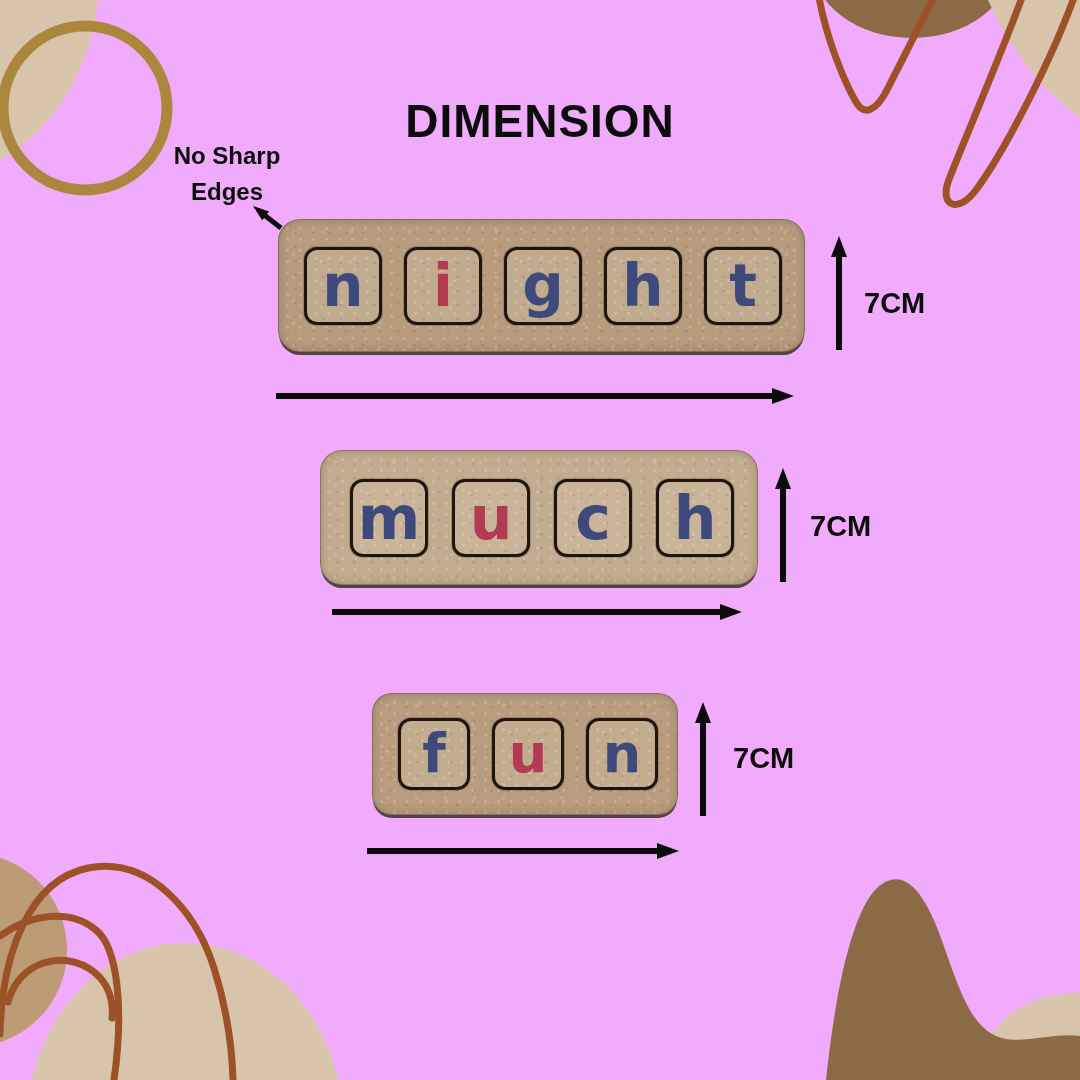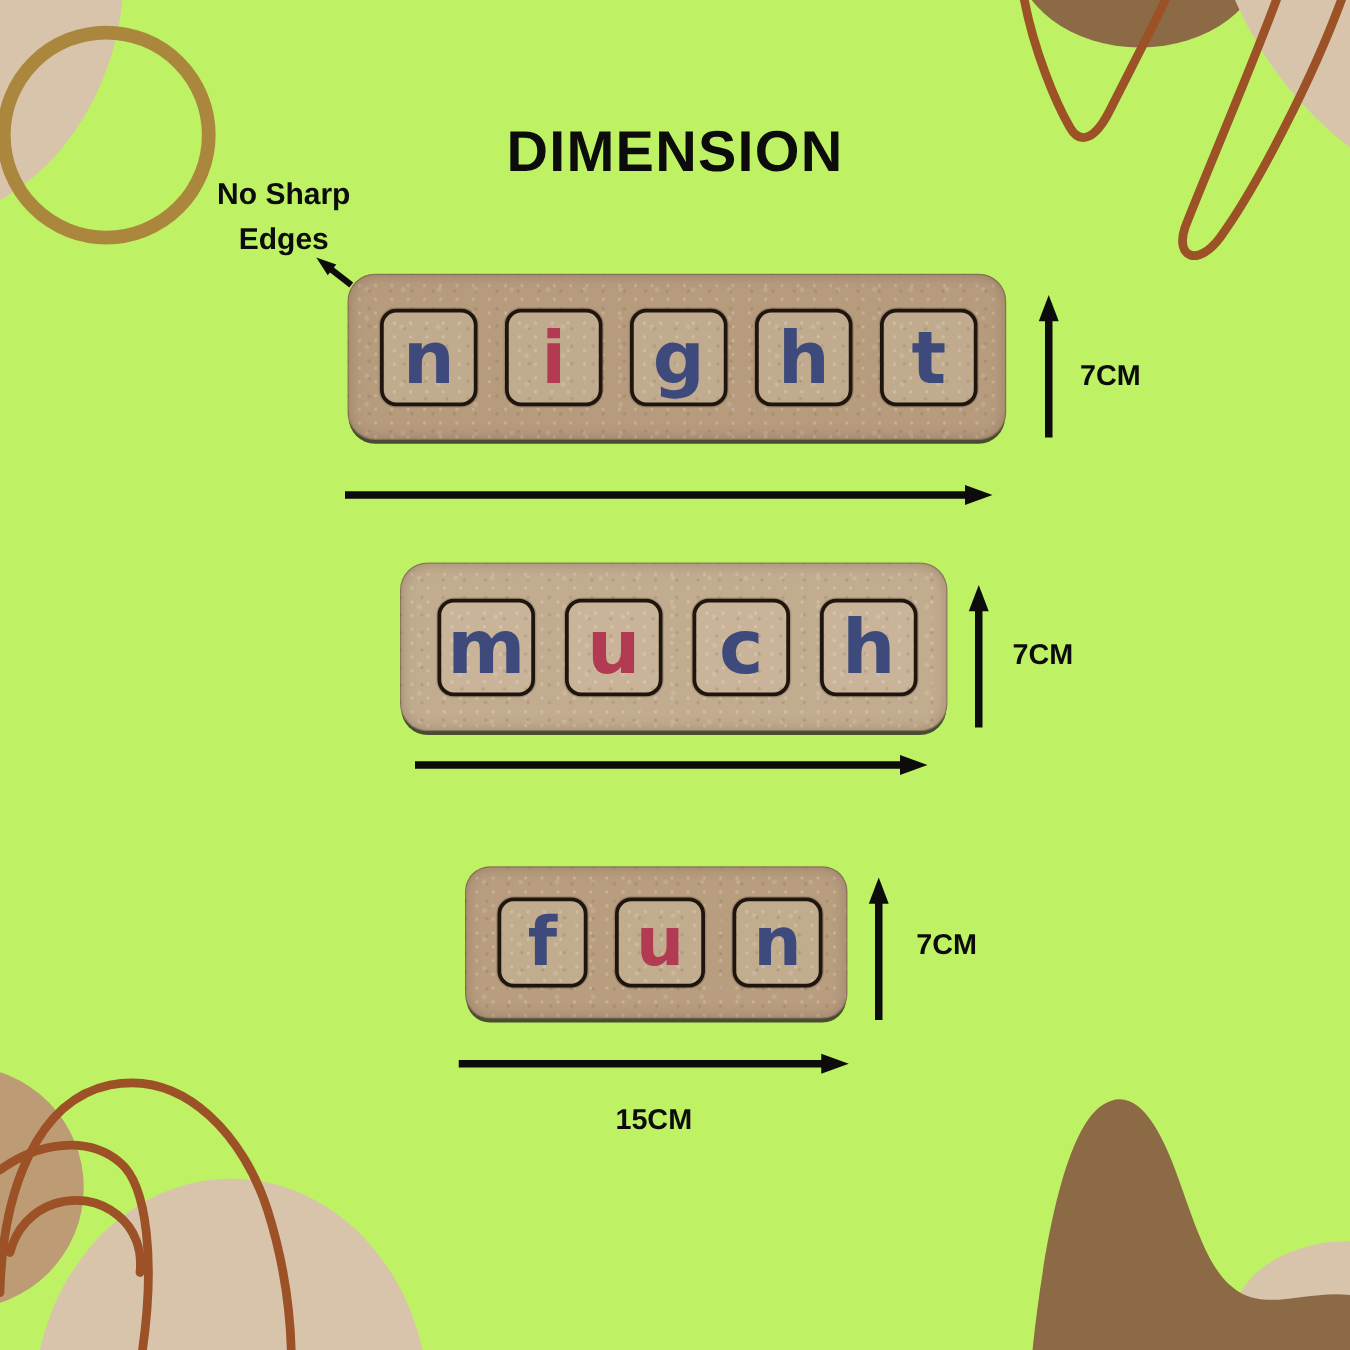--- a/index.html
+++ b/index.html
@@ -10,21 +10,21 @@
     --board2:#c2ac8f; --tile2:#cab499;
     --board3:#b89d7f; --tile3:#c2ac8e;
     --outline:#1e150e;
     --beige:#d7c4ab;
     --tan-circle:#bd9c75;
     --gold:#ab873e;
     --brown:#8d6a46;
     --rust:#9c5126;
   }
   html,body{margin:0;padding:0;background:#ffffff;}
-  .canvas{position:relative;width:1080px;height:1080px;margin:0 auto;background:#bef264;
+  .canvas{position:relative;width:1080px;height:1080px;margin:0 auto;background:#f0abfc;
           overflow:hidden;font-family:"Liberation Sans",sans-serif;color:var(--ink);}
   .decor{position:absolute;inset:0;width:1080px;height:1080px;pointer-events:none;}
 
   .title{position:absolute;top:94px;left:0;width:100%;margin:0;text-align:center;
          font-size:46px;font-weight:800;letter-spacing:1px;color:var(--ink);}
   .note{position:absolute;left:158px;top:138px;width:138px;text-align:center;
         font-size:24px;font-weight:700;line-height:1.5;color:var(--ink);}
 
   .board{position:absolute;display:flex;align-items:center;border-radius:22px;box-sizing:border-box;
          border:1px solid rgba(95,75,55,.55);
@@ -54,21 +54,21 @@
   .board-fun{left:372px;top:693px;width:306px;height:122px;gap:22px;padding-left:25px;border-radius:20px;background-color:var(--board3);}
   .board-fun .tile{width:72px;height:72px;background-color:var(--tile3);}
   .board-fun .tile-letter{font-size:54px;}
 
   .arrow{position:absolute;}
   .arrow line{stroke:var(--ink);stroke-width:6;}
   .arrow polygon{fill:var(--ink);}
   .note-arrow line{stroke:var(--ink);stroke-width:5;}
   .note-arrow polygon{fill:var(--ink);}
 
-  .dim-label{position:absolute;font-size:23px;font-weight:800;color:var(--ink);}
+  .dim-label{position:absolute;font-size:29px;font-weight:800;color:var(--ink);}
   .w-label{text-align:center;}
   .h1-label{left:864px;top:287px;}
   .w1-label{left:274px;top:402px;width:524px;}
   .h2-label{left:810px;top:510px;}
   .w2-label{left:330px;top:628px;width:414px;}
   .h3-label{left:733px;top:742px;}
   .w3-label{left:365px;top:882px;width:316px;}
 
   .v-arrow{width:36px;height:124px;}
   .h-arrow{height:30px;}
@@ -170,15 +170,14 @@
   </div>
   <svg class="arrow v-arrow" style="left:685px;top:696px;" viewBox="0 0 36 124">
     <line x1="18" y1="120" x2="18" y2="22"></line>
       <polygon points="18,6 10,27 26,27"></polygon>
   </svg>
   <div class="dim-label h3-label">7CM</div>
   <svg class="arrow h-arrow" style="left:365px;top:836px;width:316px;" viewBox="0 0 316 30">
     <line x1="2" y1="15" x2="294" y2="15"></line>
       <polygon points="314,15 292,7 292,23"></polygon>
   </svg>
-  <div class="dim-label w-label w3-label">15CM</div>
 
 </div>
 
 </body></html>

